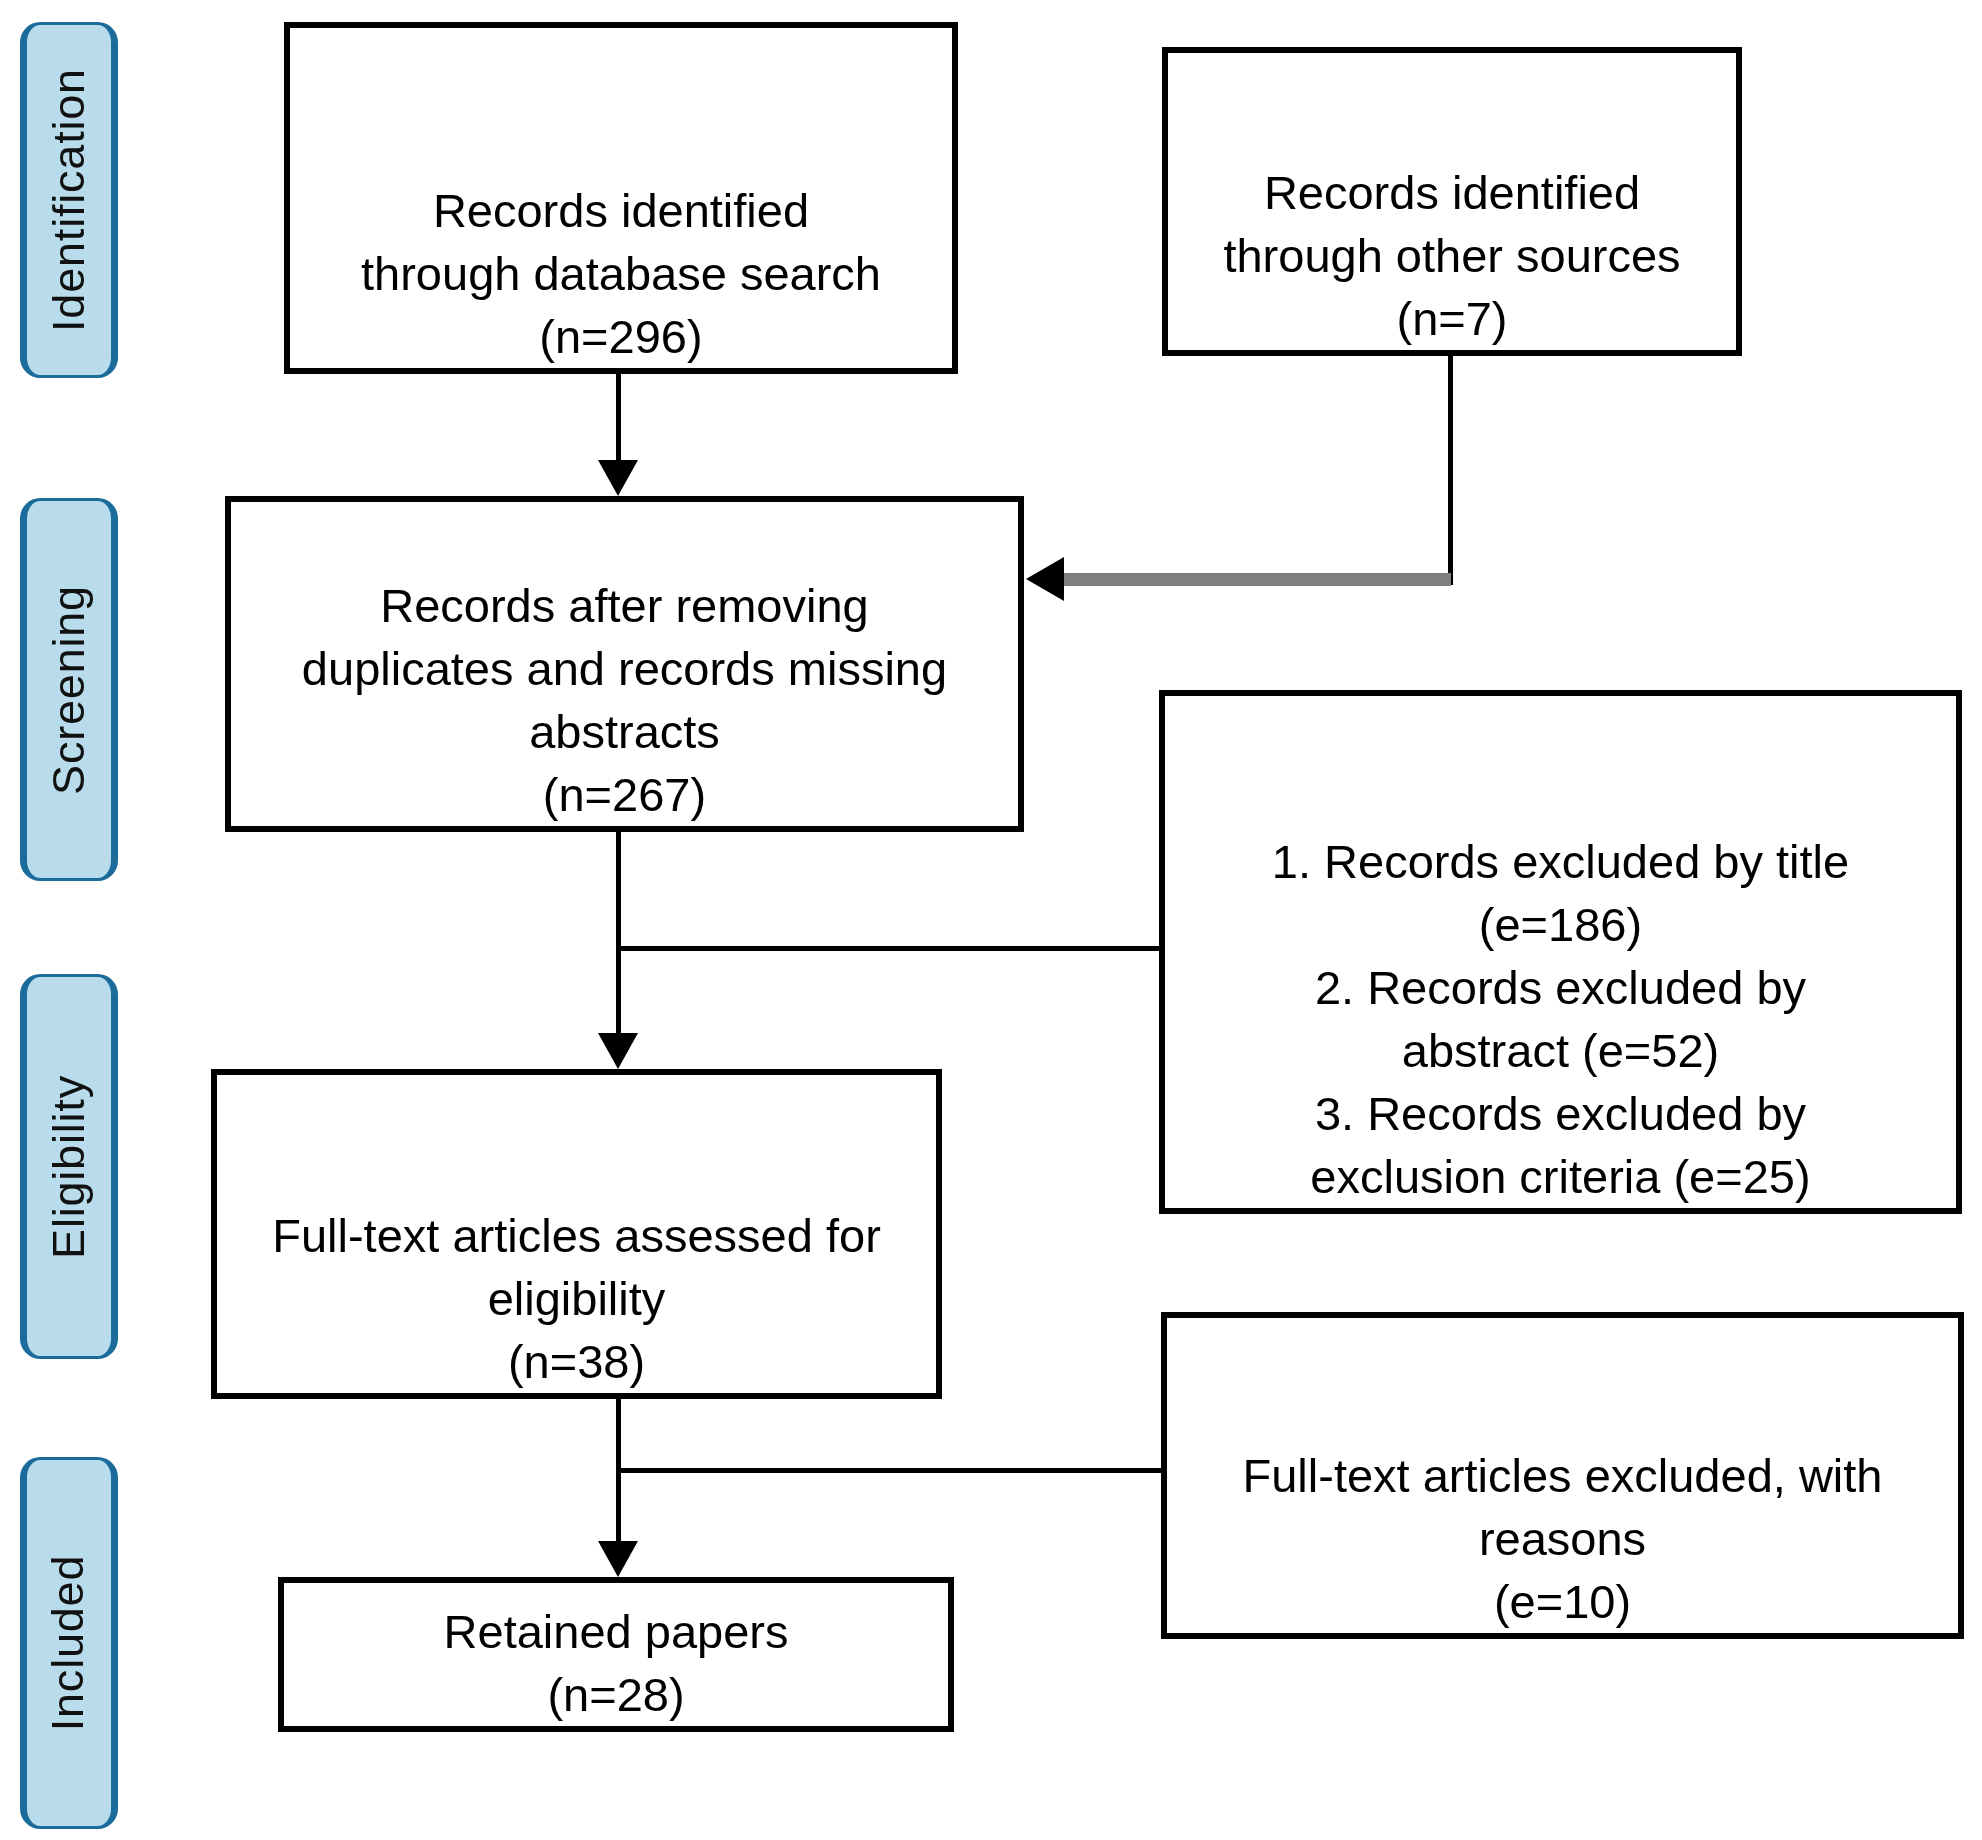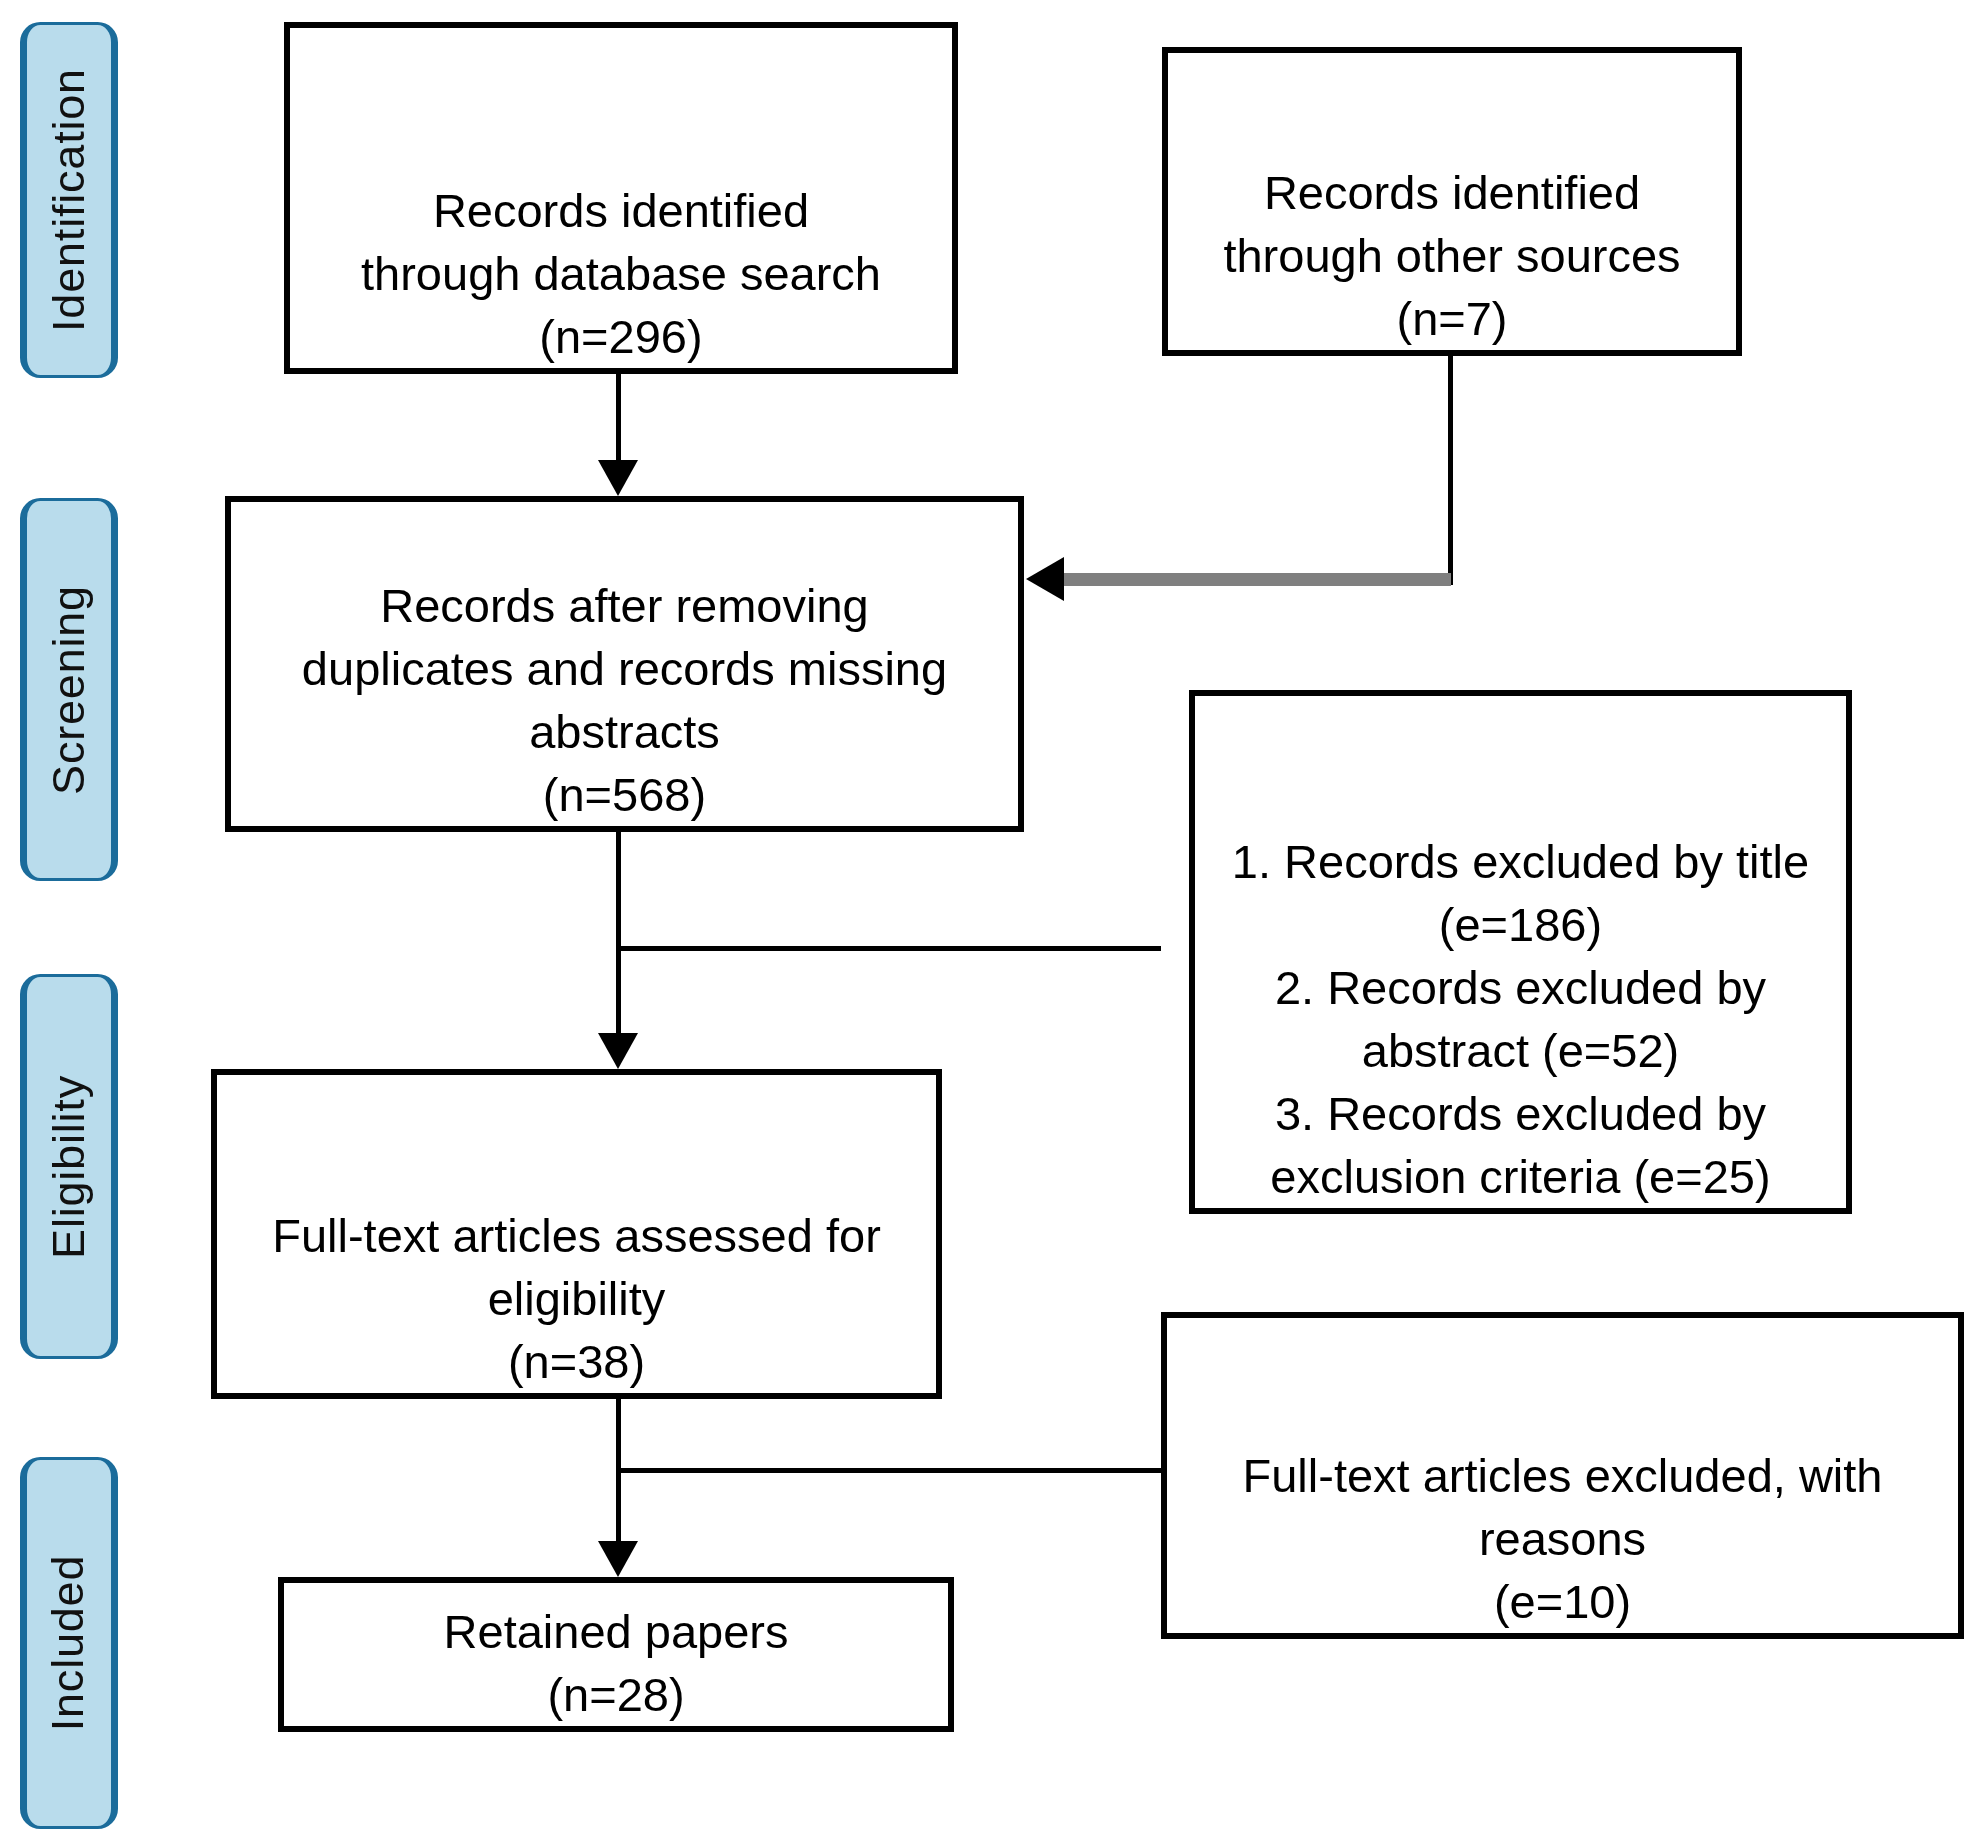--- a/index.html
+++ b/index.html
@@ -106,24 +106,24 @@
   <div class="fbox" style="left:1162px; top:47px; width:580px; height:309px;">
     <div class="btext">Records identified
 through other sources
 (n=7)</div>
   </div>
 
   <div class="fbox" style="left:225px; top:496px; width:799px; height:336px;">
     <div class="btext">Records after removing
 duplicates and records missing
 abstracts
-(n=568)</div>
+(n=267)</div>
   </div>
 
-  <div class="fbox" style="left:1189px; top:690px; width:663px; height:524px;">
+  <div class="fbox" style="left:1159px; top:690px; width:803px; height:524px;">
     <div class="btext">1. Records excluded by title
 (e=186)
 2. Records excluded by
 abstract (e=52)
 3. Records excluded by
 exclusion criteria (e=25)</div>
   </div>
 
   <div class="fbox" style="left:211px; top:1069px; width:731px; height:330px;">
     <div class="btext">Full-text articles assessed for

